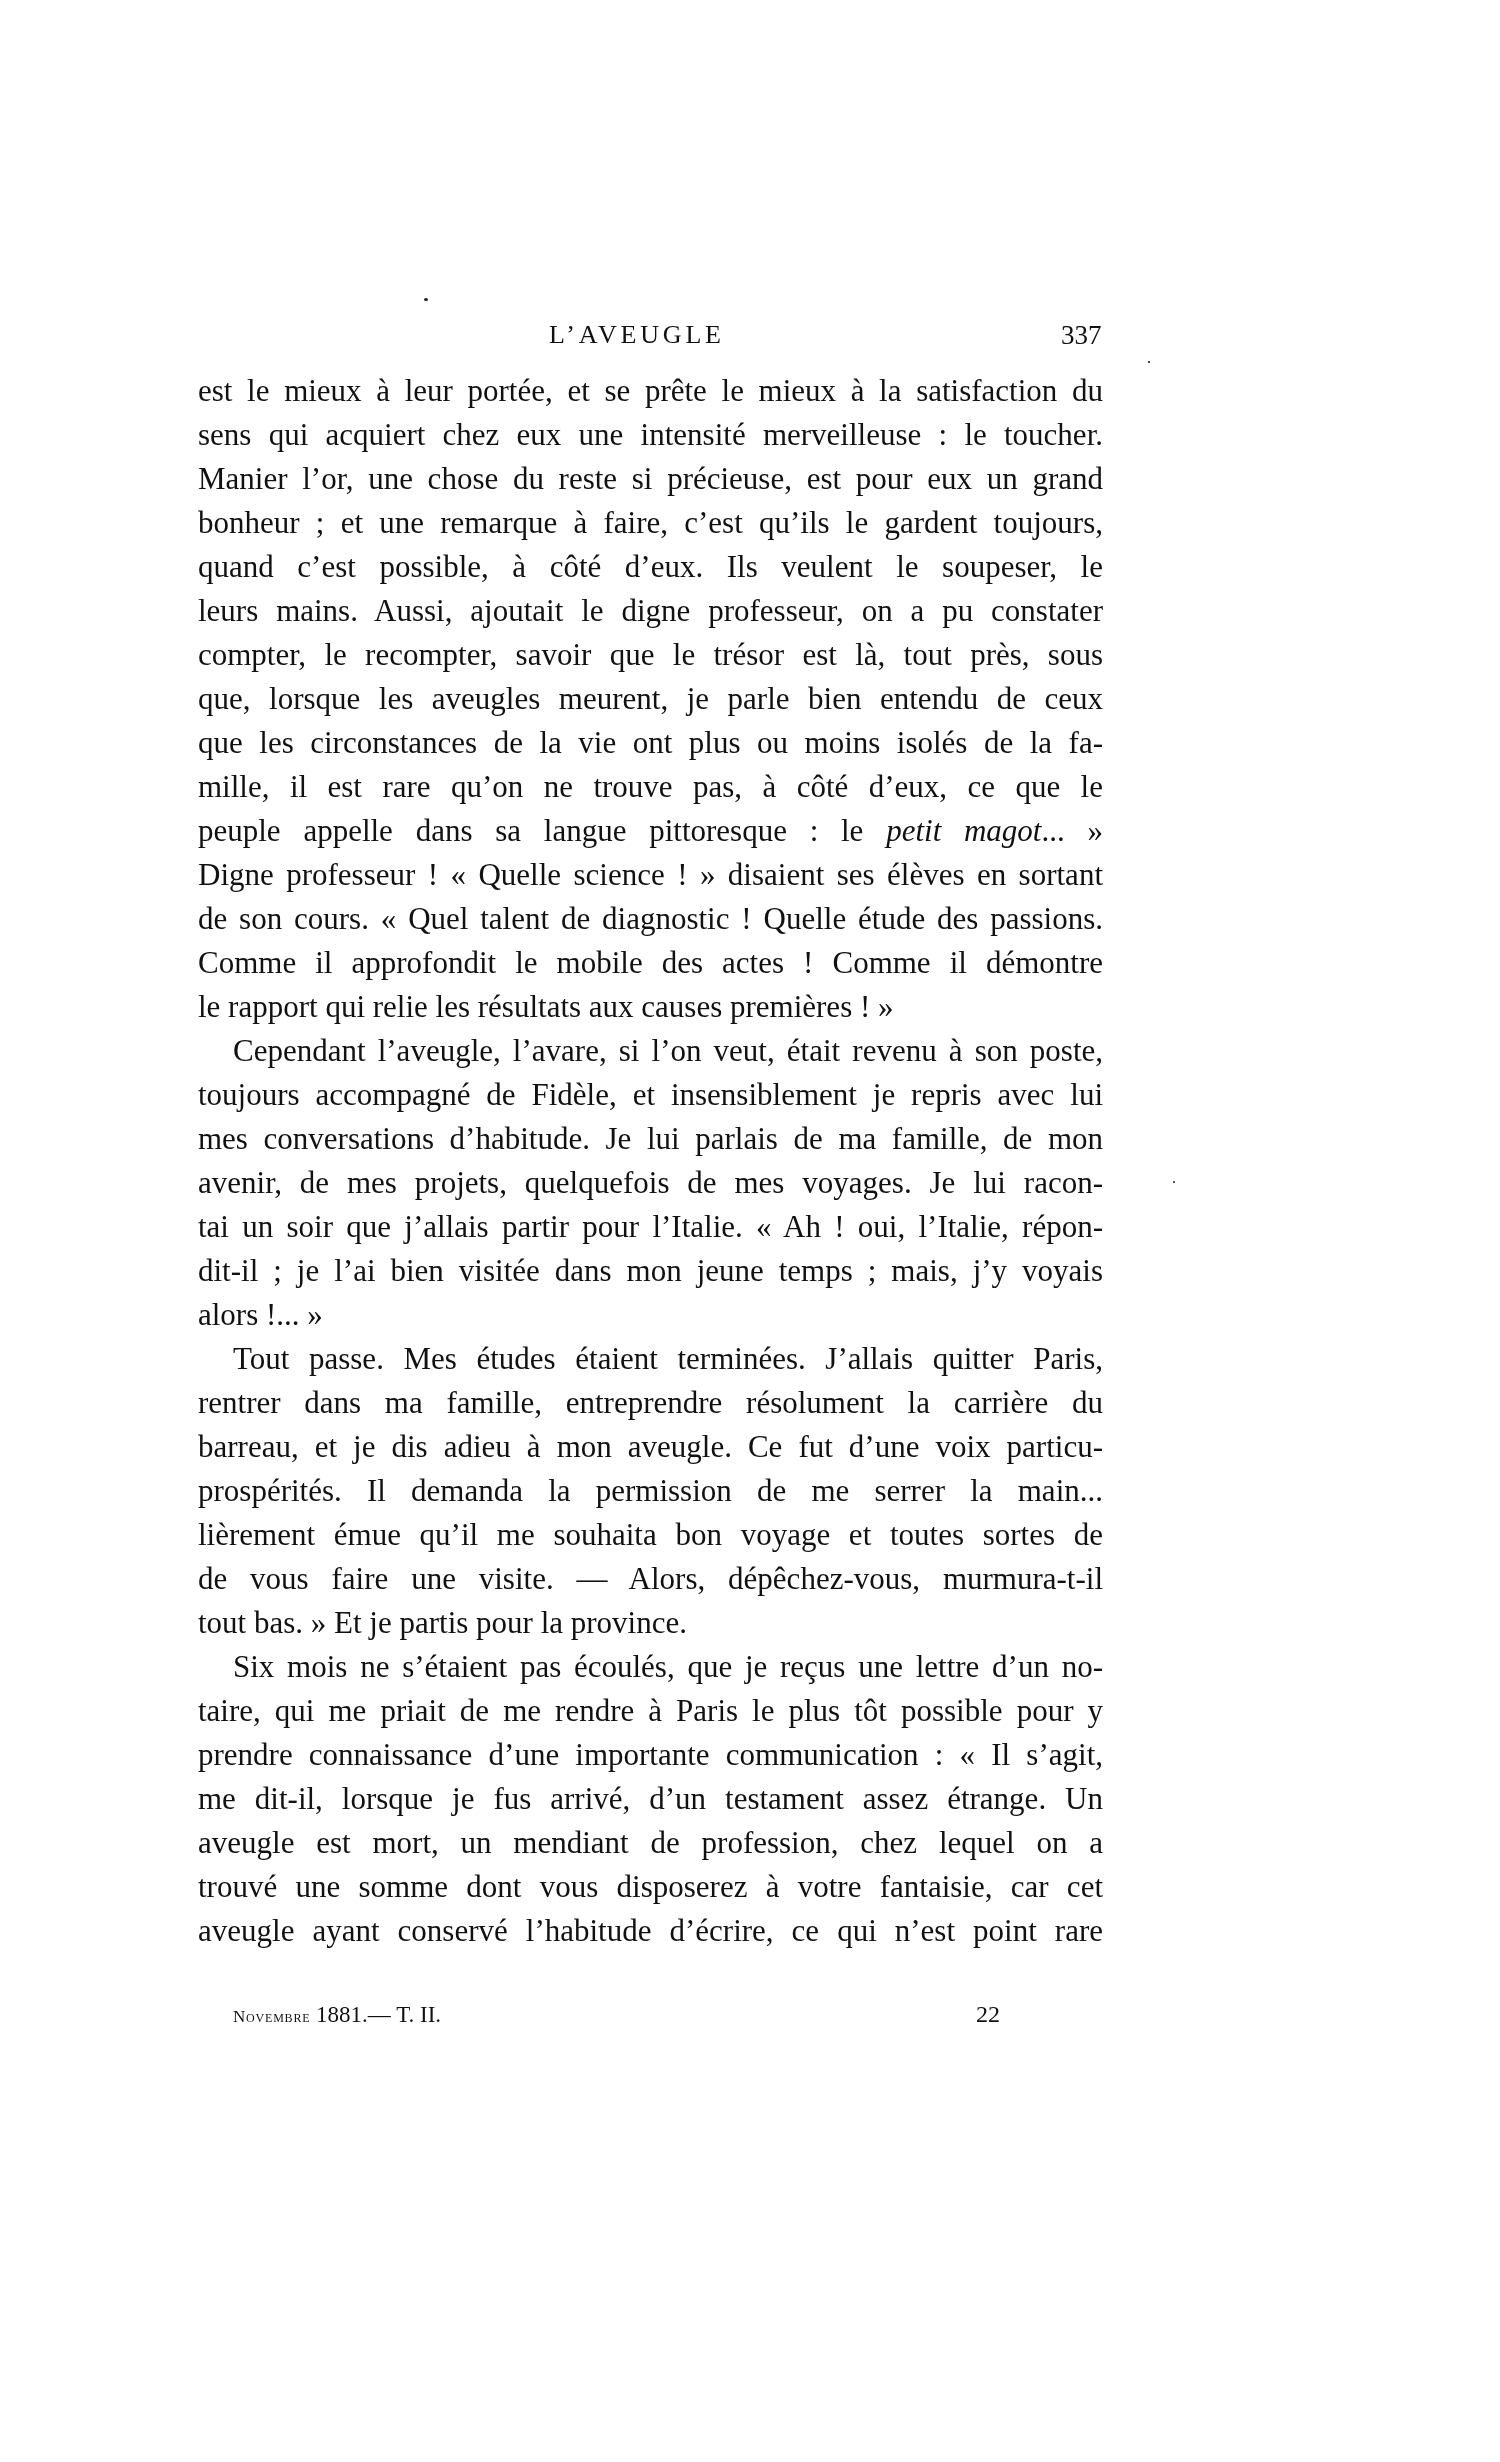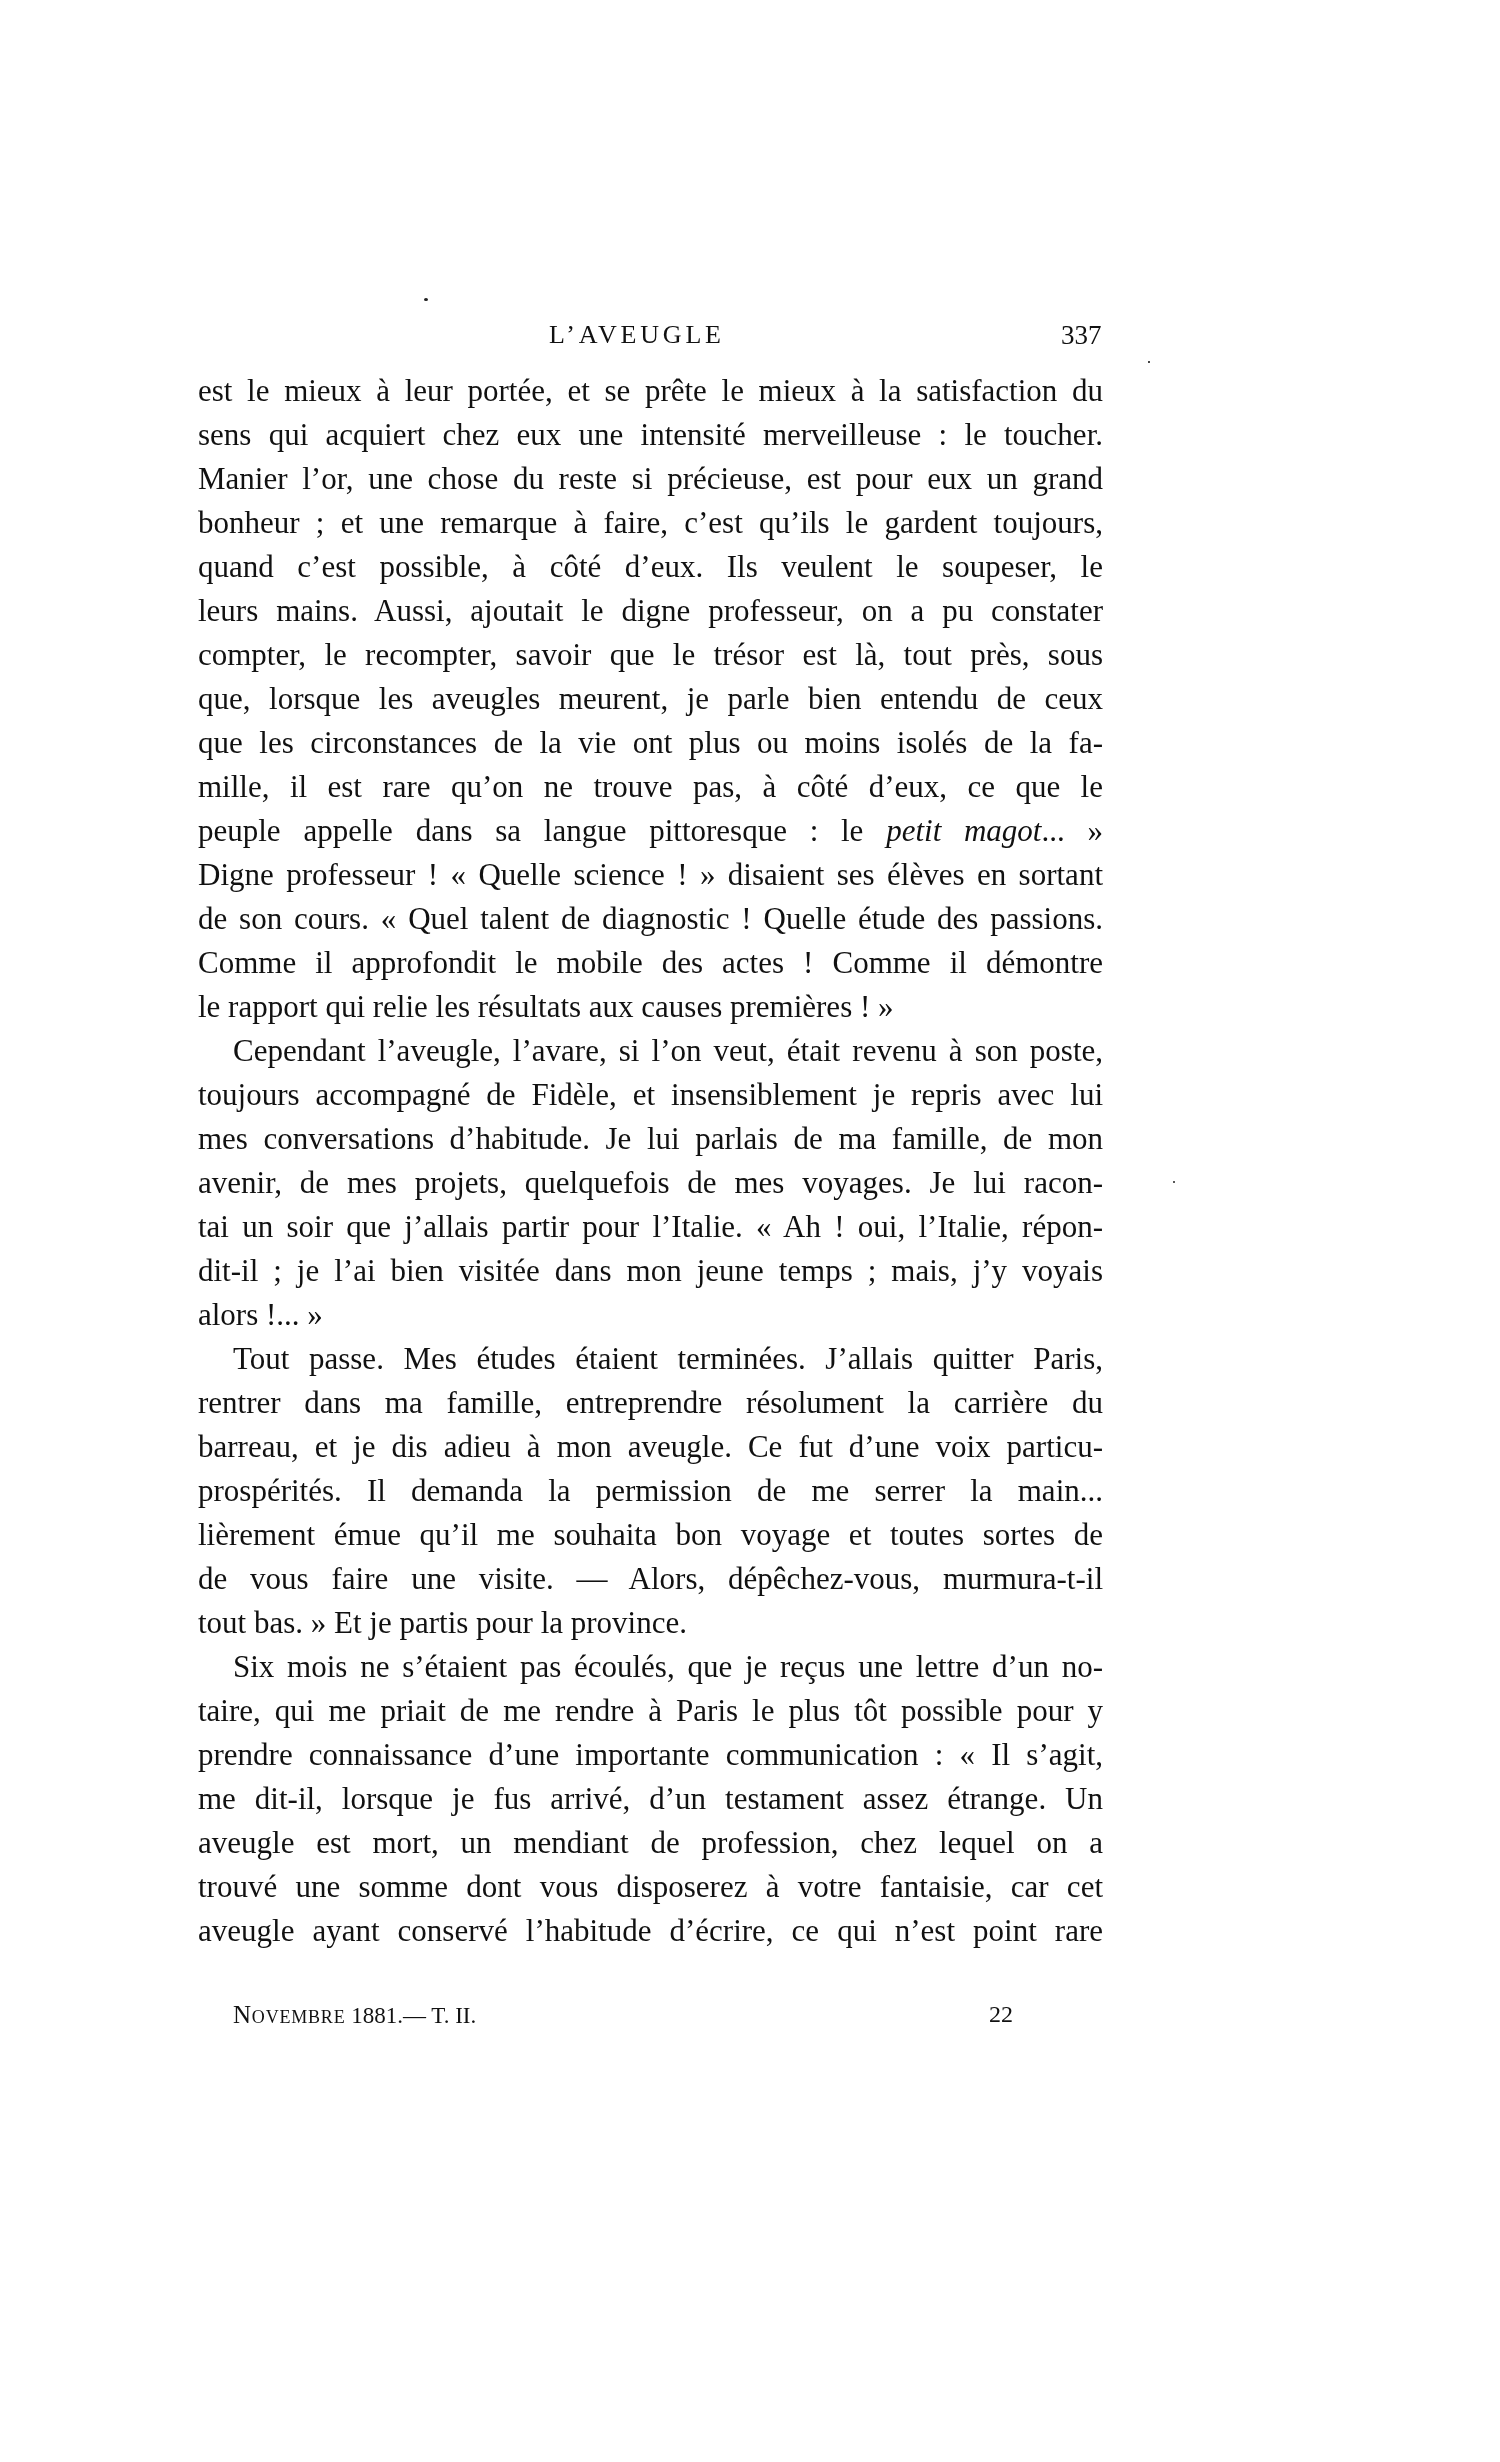--- a/index.html
+++ b/index.html
@@ -86,30 +86,29 @@
   }
   .footer-issue {
     position: absolute;
     left: 0; top: 0;
     font-size: 23px;
     line-height: 33px;
     white-space: nowrap;
   }
   .footer-issue .sc {
     font-variant: small-caps;
-    font-size: 25px;
+    font-size: 17px;
     letter-spacing: 0.8px;
   }
   .footer-sheet {
     position: absolute;
     left: 743px;
     top: 0;
     font-size: 24px;
     line-height: 33px;
-    margin-left: 13px;
   }
   .speck {
     position: absolute;
     background: #222;
     border-radius: 50%;
   }
 </style>
 </head>
 <body>
 

